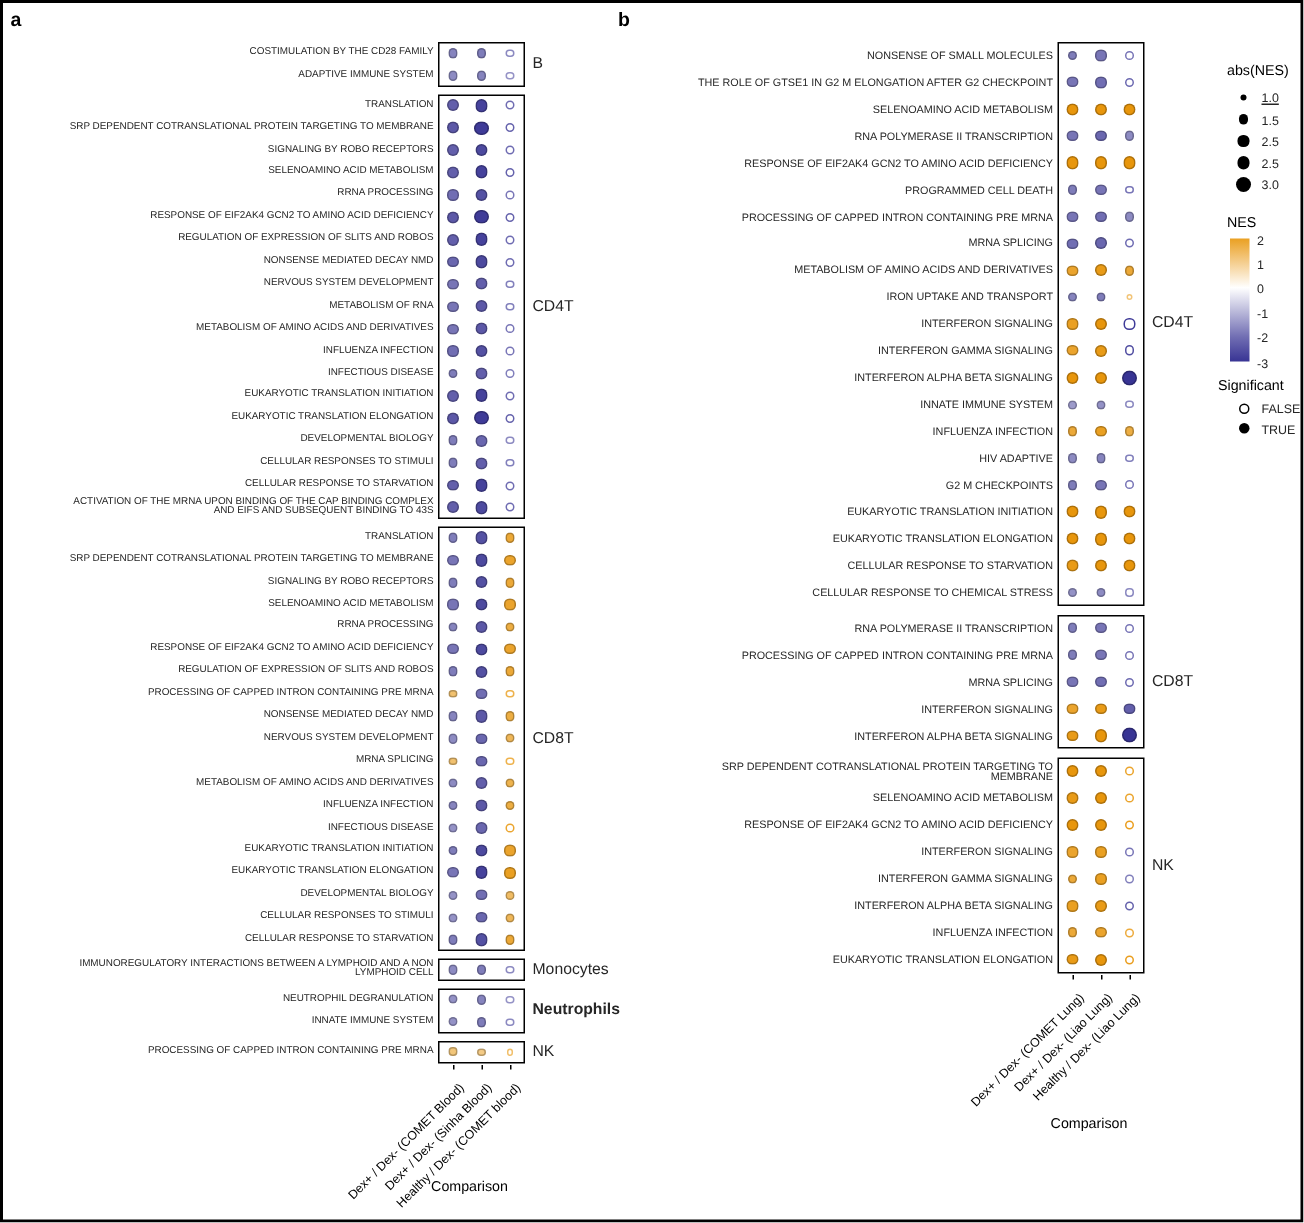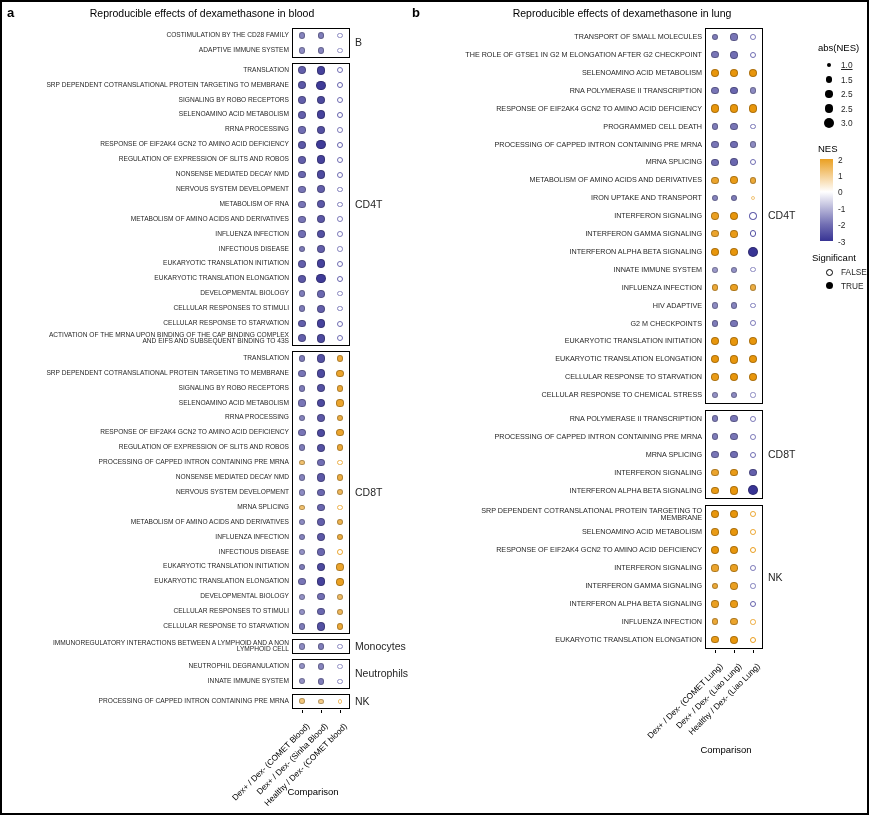--- a/index.html
+++ b/index.html
@@ -20,23 +20,21 @@
   .leg-title{position:absolute;font-size:9.5px;color:#000;white-space:nowrap;}
   .leg-label{position:absolute;font-size:8.3px;color:#262626;white-space:nowrap;}
   .leg-dot{position:absolute;border-radius:50%;box-sizing:border-box;}
   #nes-grad{position:absolute;left:818px;top:157px;width:13px;height:82px;}
 </style>
 </head>
 <body>
 
 <div class="fig" id="fig">
   <div class="panel-letter" style="left:5px;">a</div>
-  <div class="panel-title" style="left:30px;width:340px;">Reproducible effects of dexamethasone in blood</div>
   <div class="panel-letter" style="left:410px;">b</div>
-  <div class="panel-title" style="left:450px;width:340px;">Reproducible effects of dexamethasone in lung</div>
 
   <div class="leg-title" style="left:816px;top:40px;">abs(NES)</div>
   <div class="leg-title" style="left:816px;top:141px;">NES</div>
   <div id="nes-grad" style="background: linear-gradient(rgb(234, 160, 34) 0%, rgb(245, 207, 145) 20%, rgb(255, 255, 255) 40%, rgb(184, 183, 217) 60%, rgb(113, 110, 179) 80%, rgb(56, 52, 148) 100%);"></div>
   <div class="leg-title" style="left:810px;top:250px;">Significant</div>
 <div style="position: absolute; left: 0px; top: 0px;">
       <div class="group-box" style="left: 290px; top: 26px; width: 58px; height: 29.8px;"></div>
       <div class="group-label" style="left: 353px; top: 34.4px;">B</div>
       <div class="pathway-label" style="left: 37px; top: 26px; width: 250px; height: 14.9px; font-size: 6.6px;">COSTIMULATION BY THE CD28 FAMILY</div>
       <div class="dot" style="left: 296.69px; top: 30.14px; width: 6.62px; height: 6.62px; background: rgb(134, 132, 190); border: 0.5px solid rgba(0, 0, 0, 0.25);"></div>
@@ -202,21 +200,21 @@
       <div class="dot" style="left: 296.56px; top: 621.11px; width: 6.88px; height: 6.88px; background: rgb(127, 125, 186); border: 0.5px solid rgba(0, 0, 0, 0.25);"></div>
       <div class="dot" style="left: 314.78px; top: 620.33px; width: 8.44px; height: 8.44px; background: rgb(84, 81, 163); border: 0.5px solid rgba(0, 0, 0, 0.25);"></div>
       <div class="dot" style="left: 334.56px; top: 621.11px; width: 6.88px; height: 6.88px; background: rgb(236, 169, 56); border: 0.5px solid rgba(0, 0, 0, 0.25);"></div>
       <div class="group-box" style="left: 290px; top: 637px; width: 58px; height: 14.9px;"></div>
       <div class="group-label" style="left: 353px; top: 637.95px;">Monocytes</div>
       <div class="pathway-label" style="left: 37px; top: 637px; width: 250px; height: 14.9px; font-size: 6.6px;">IMMUNOREGULATORY INTERACTIONS BETWEEN A LYMPHOID AND A NON LYMPHOID CELL</div>
       <div class="dot" style="left: 296.82px; top: 641.27px; width: 6.36px; height: 6.36px; background: rgb(141, 139, 194); border: 0.5px solid rgba(0, 0, 0, 0.25);"></div>
       <div class="dot" style="left: 315.56px; top: 641.01px; width: 6.88px; height: 6.88px; background: rgb(127, 125, 186); border: 0.5px solid rgba(0, 0, 0, 0.25);"></div>
       <div class="dot" style="left: 335.34px; top: 641.79px; width: 5.32px; height: 5.32px; background: transparent; border: 1.3px solid rgb(140, 138, 193);"></div>
       <div class="group-box" style="left: 290px; top: 656.9px; width: 58px; height: 29.8px;"></div>
-      <div class="group-label" style="left: 353px; top: 665.3px;">Neutrophils</div>
+      <div class="group-label" style="left: 353px; top: 665.3px; font-weight: bold;">Neutrophils</div>
       <div class="pathway-label" style="left: 37px; top: 656.9px; width: 250px; height: 14.9px; font-size: 6.6px;">NEUTROPHIL DEGRANULATION</div>
       <div class="dot" style="left: 296.95px; top: 661.3px; width: 6.1px; height: 6.1px; background: rgb(148, 146, 198); border: 0.5px solid rgba(0, 0, 0, 0.25);"></div>
       <div class="dot" style="left: 315.69px; top: 661.04px; width: 6.62px; height: 6.62px; background: rgb(134, 132, 190); border: 0.5px solid rgba(0, 0, 0, 0.25);"></div>
       <div class="dot" style="left: 335.47px; top: 661.82px; width: 5.06px; height: 5.06px; background: transparent; border: 1.3px solid rgb(149, 147, 198);"></div>
       <div class="pathway-label" style="left: 37px; top: 671.8px; width: 250px; height: 14.9px; font-size: 6.6px;">INNATE IMMUNE SYSTEM</div>
       <div class="dot" style="left: 296.95px; top: 676.2px; width: 6.1px; height: 6.1px; background: rgb(148, 146, 198); border: 0.5px solid rgba(0, 0, 0, 0.25);"></div>
       <div class="dot" style="left: 315.56px; top: 675.81px; width: 6.88px; height: 6.88px; background: rgb(127, 125, 186); border: 0.5px solid rgba(0, 0, 0, 0.25);"></div>
       <div class="dot" style="left: 335.34px; top: 676.59px; width: 5.32px; height: 5.32px; background: transparent; border: 1.3px solid rgb(140, 138, 193);"></div>
       <div class="group-box" style="left: 290px; top: 691.7px; width: 58px; height: 14.9px;"></div>
       <div class="group-label" style="left: 353px; top: 692.65px;">NK</div>
@@ -228,21 +226,21 @@
       <div class="xlab-wrap" style="left: 130px; top: 712.6px; width: 172px;"><span class="xlab">Dex+ / Dex- (COMET Blood)</span></div>
       <div class="tick" style="left: 319px; top: 707.6px;"></div>
       <div class="xlab-wrap" style="left: 149px; top: 712.6px; width: 172px;"><span class="xlab">Dex+ / Dex- (Sinha Blood)</span></div>
       <div class="tick" style="left: 338px; top: 707.6px;"></div>
       <div class="xlab-wrap" style="left: 168px; top: 712.6px; width: 172px;"><span class="xlab">Healthy / Dex- (COMET blood)</span></div>
       <div class="axis-title" style="left: 311px; top: 784px;">Comparison</div>
     </div>
     <div style="position: absolute; left: 0px; top: 0px;">
       <div class="group-box" style="left: 703px; top: 26px; width: 58px; height: 375.9px;"></div>
       <div class="group-label" style="left: 766px; top: 207.45px;">CD4T</div>
-      <div class="pathway-label" style="left: 442px; top: 26px; width: 258px; height: 17.9px; font-size: 7.2px;">TRANSPORT OF SMALL MOLECULES</div>
+      <div class="pathway-label" style="left: 442px; top: 26px; width: 258px; height: 17.9px; font-size: 7.2px;">NONSENSE OF SMALL MOLECULES</div>
       <div class="dot" style="left: 709.56px; top: 31.51px; width: 6.88px; height: 6.88px; background: rgb(127, 125, 186); border: 0.5px solid rgba(0, 0, 0, 0.25);"></div>
       <div class="dot" style="left: 728.43px; top: 31.38px; width: 7.14px; height: 7.14px; background: rgb(120, 117, 182); border: 0.5px solid rgba(0, 0, 0, 0.25);"></div>
       <div class="dot" style="left: 748.08px; top: 32.03px; width: 5.84px; height: 5.84px; background: transparent; border: 1.3px solid rgb(121, 118, 183);"></div>
       <div class="pathway-label" style="left: 442px; top: 43.9px; width: 258px; height: 17.9px; font-size: 7.2px;">THE ROLE OF GTSE1 IN G2 M ELONGATION AFTER G2 CHECKPOINT</div>
       <div class="dot" style="left: 709.43px; top: 49.28px; width: 7.14px; height: 7.14px; background: rgb(120, 117, 182); border: 0.5px solid rgba(0, 0, 0, 0.25);"></div>
       <div class="dot" style="left: 728.3px; top: 49.15px; width: 7.4px; height: 7.4px; background: rgb(113, 110, 179); border: 0.5px solid rgba(0, 0, 0, 0.25);"></div>
       <div class="dot" style="left: 747.95px; top: 49.8px; width: 6.1px; height: 6.1px; background: transparent; border: 1.3px solid rgb(111, 108, 178);"></div>
       <div class="pathway-label" style="left: 442px; top: 61.8px; width: 258px; height: 17.9px; font-size: 7.2px;">SELENOAMINO ACID METABOLISM</div>
       <div class="dot" style="left: 709.04px; top: 66.79px; width: 7.92px; height: 7.92px; background: rgb(232, 150, 12); border: 0.5px solid rgba(0, 0, 0, 0.25);"></div>
       <div class="dot" style="left: 727.78px; top: 66.53px; width: 8.44px; height: 8.44px; background: rgb(232, 150, 12); border: 0.5px solid rgba(0, 0, 0, 0.25);"></div>

